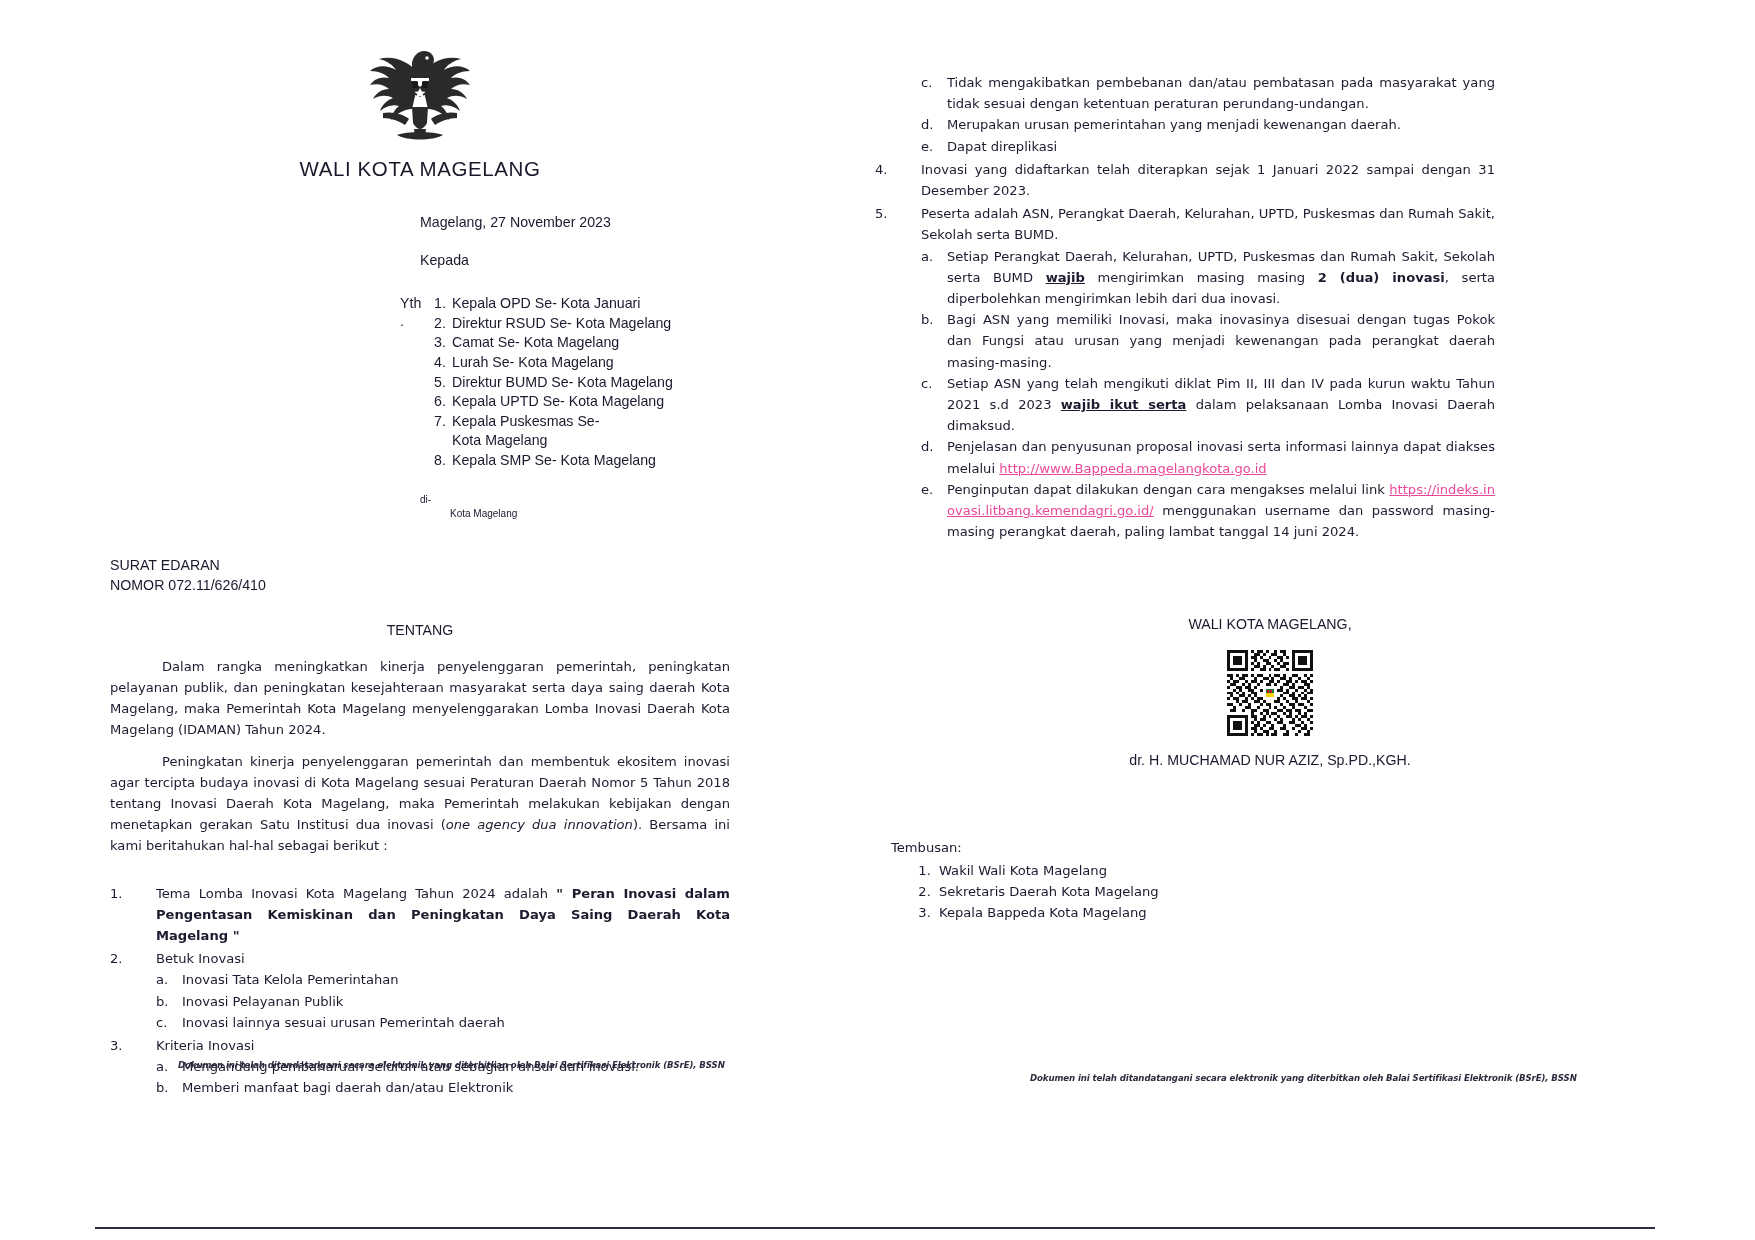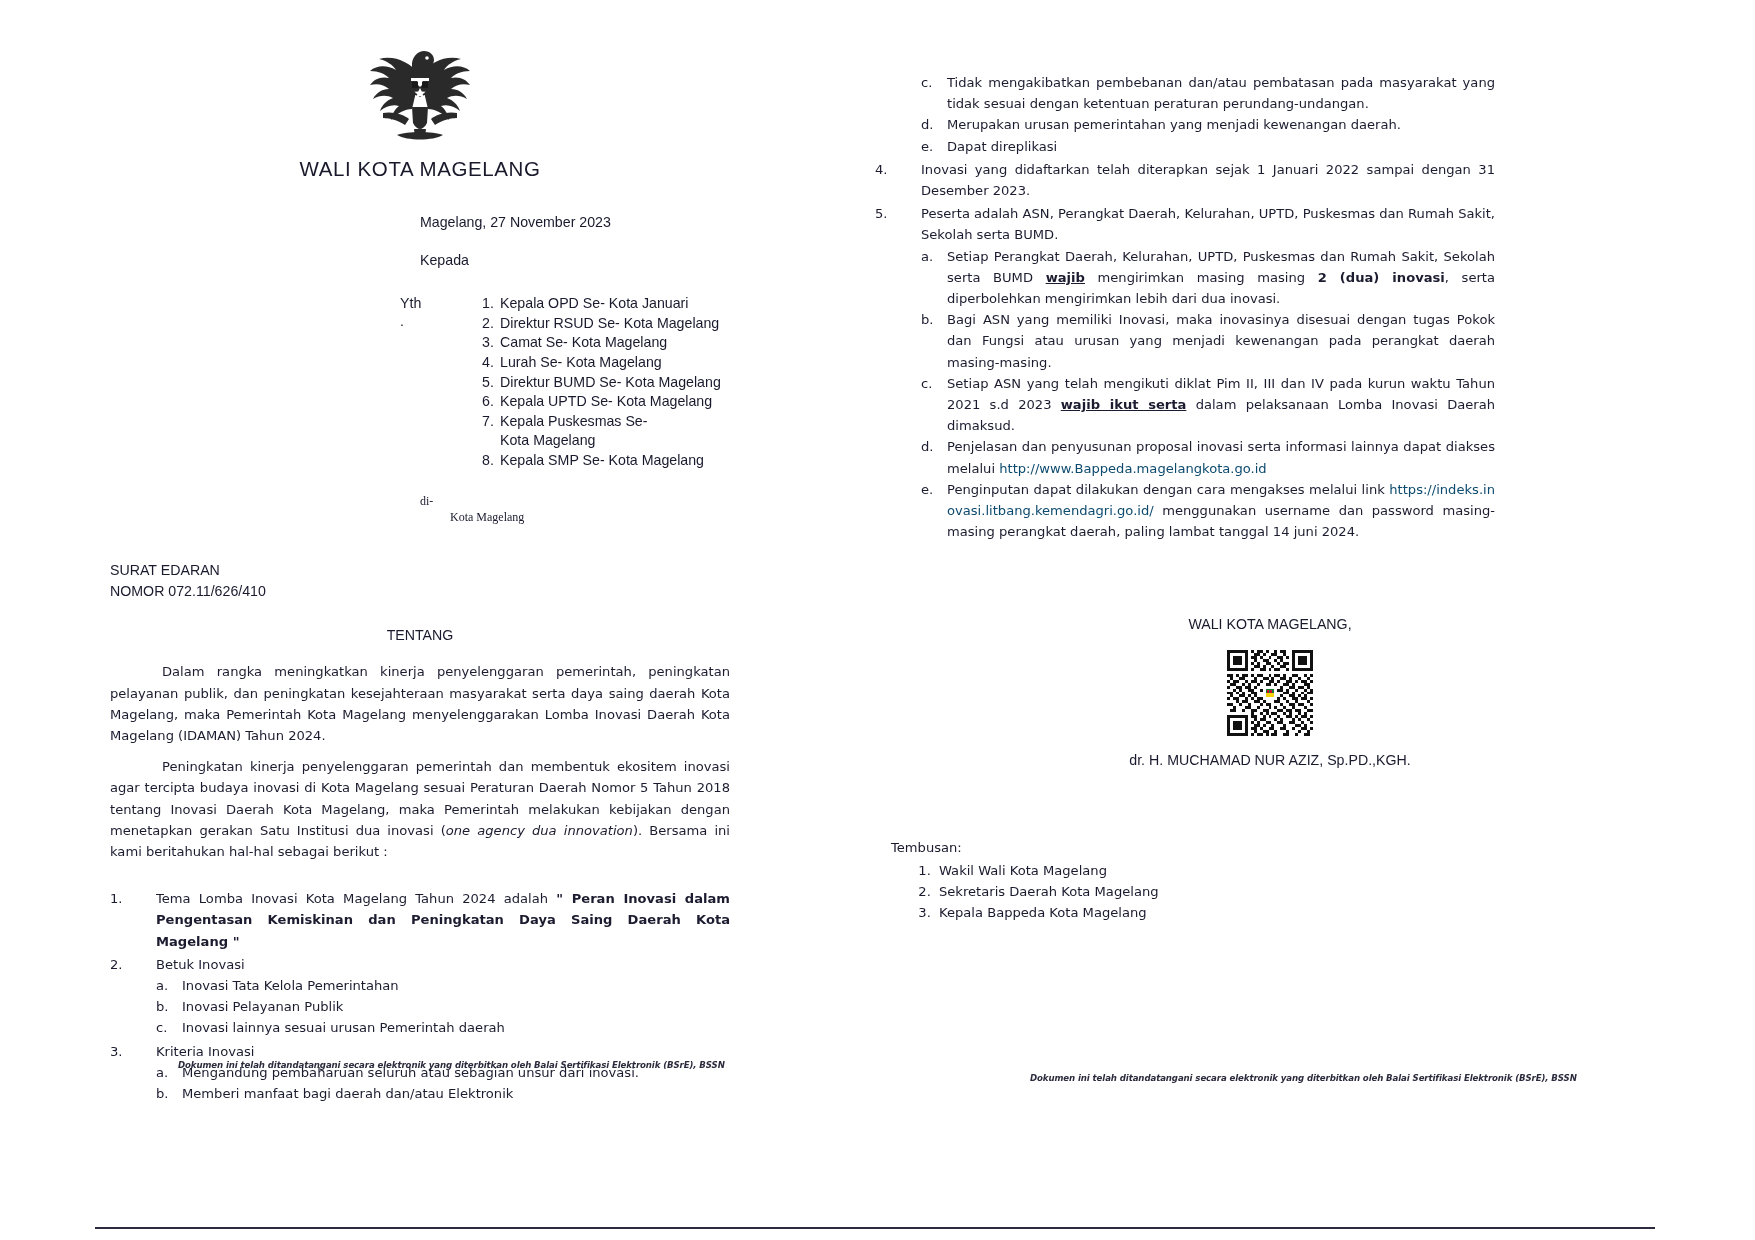--- a/index.html
+++ b/index.html
@@ -23,28 +23,28 @@
   .kop-title {
     font-family:"Liberation Sans", sans-serif;
     font-size:20.5px; letter-spacing:.6px;
     margin-top:12px; color:#19192b;
   }
 
   
   .addr { margin-top:32px; font-size:14.2px; line-height:1.38; }
   .addr-line { margin-left:310px; }
   .addr-gap { height:18px; }
-  .yth-wrap { display:flex; margin-top:24px; margin-left:290px;gap:48px; }
+  .yth-wrap { display:flex; margin-top:24px; margin-left:290px; }
   .yth-label { width:34px; flex:0 0 34px; font-size:14.2px; line-height:1.38; }
   .yth-dot { font-size:14.2px; line-height:1.1; }
   .yth-list { margin:0; padding:0; list-style:none; font-size:14.2px; line-height:1.38; }
   .yth-list li { white-space:nowrap; }
   .yth-list li .num { display:inline-block; width:18px; }
   .yth-cont { padding-left:18px; }
-  .di-block { margin-top:22px; margin-left:310px; font-size:12px; line-height:1.4;font-family:Liberation Serif, serif; }
+  .di-block { margin-top:22px; margin-left:310px; font-size:10px; line-height:1.4; }
   .di-sub { padding-left:30px; }
 
   
   .se-head { text-align:left; margin-top:34px; font-size:14.2px; line-height:1.45; }
   .tentang { text-align:center; margin-top:26px; font-size:14.2px; }
   .judul {
     text-align:center; margin-top:22px;
     font-family:"DejaVu Sans", sans-serif;
     font-weight:bold; font-size:14.6px; letter-spacing:-.15px;
   }
@@ -71,21 +71,21 @@
   .alist { margin:0; padding:0; list-style:none; }
   .alist > li { display:flex; align-items:flex-start; }
   .alist > li > .mark { flex:0 0 26px; width:26px; }
   .alist > li > .txt  { flex:1 1 auto; text-align:justify; }
   .sub-indent { margin-left:46px; }
 
   
   .r-alist { margin-left:46px; }
   .r-nlist > li > .mark { flex:0 0 46px; width:46px; }
 
-  .link { color:#0c4a6e; word-break:break-all; }
+  .link { color:#ec4899; text-decoration:underline; word-break:break-all; }
 
   
   .penutup { margin-top:30px; font-family:"DejaVu Sans", sans-serif; font-size:13.1px; }
   .sign-block { margin-top:74px; text-align:center; padding-left:170px; }
   .sign-title { font-family:"Liberation Sans", sans-serif; font-size:14.2px; }
   .qr { width:86px; height:86px; margin:18px auto 0; display:block; }
   .sign-name { font-family:"Liberation Sans", sans-serif; font-size:14.2px; margin-top:16px; }
 
   
   .tembusan { margin-top:70px; font-family:"DejaVu Sans", sans-serif; font-size:13.1px; line-height:1.6;margin-left:16px; }

